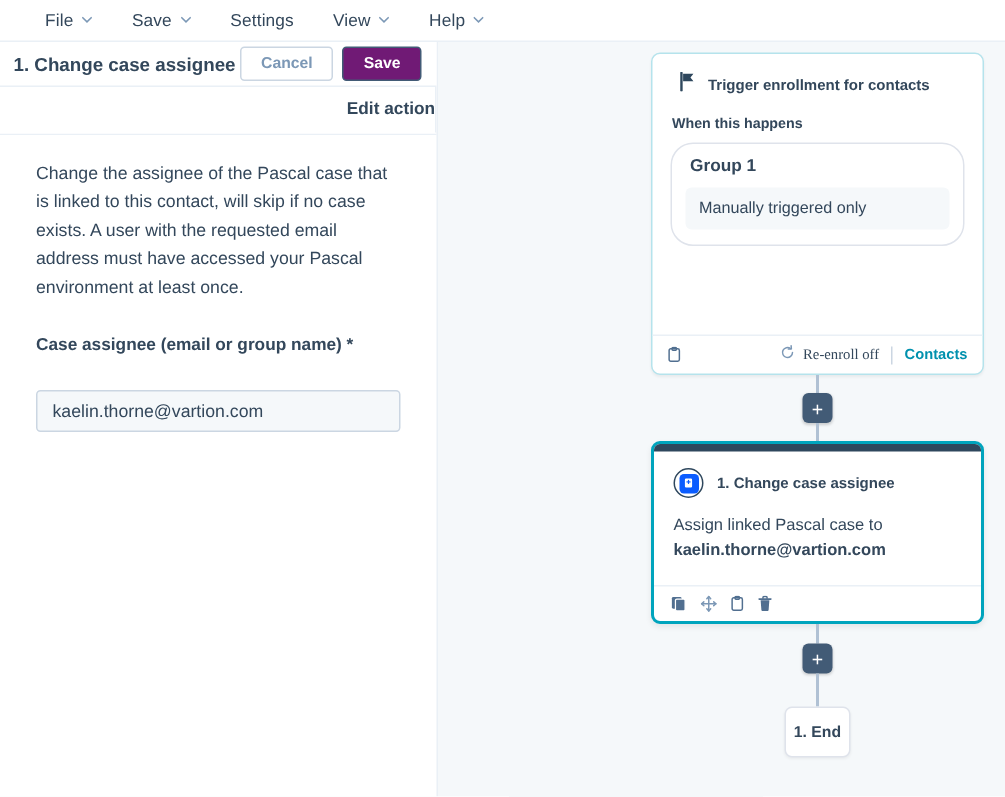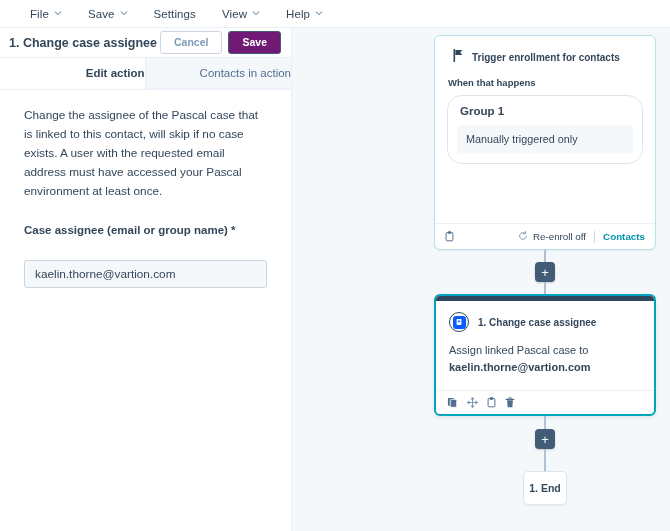--- a/index.html
+++ b/index.html
@@ -267,20 +267,21 @@
     padding: 0 10px;
     gap: 8px;
   }
   .tf-spacer { flex: 1 1 auto; }
   .reenroll {
     display: flex;
     align-items: center;
     gap: 5px;
     font-size: 9.8px;
     color: #33475b;
+    font-family: Liberation Serif, serif;
   }
   .vline {
     width: 1px;
     height: 12px;
     background: #cbd6e2;
   }
   .details-link {
     font-size: 9.8px;
     font-weight: 700;
     color: #0091ae;
@@ -430,23 +431,20 @@
         <div class="panel-title">1. Change case assignee</div>
         <div class="hdr-btns">
           <div class="btn btn-secondary">Cancel</div>
           <div class="btn btn-primary">Save</div>
         </div>
       </div>
 
       <div class="tabs">
         <div class="tab active">
           <span>Edit action</span>
-        </div>
-        <div class="tab inactive">
-          <span>Contacts in action</span>
         </div>
       </div>
 
       <div class="panel-content">
         <div class="desc">Change the assignee of the Pascal case that is linked to this contact, will skip if no case exists. A user with the requested email address must have accessed your Pascal environment at least once.</div>
 
         <label class="field-label">Case assignee (email or group name) *</label>
         <input class="text-input" type="text" value="kaelin.thorne@vartion.com" placeholder="Enter email or group name" style="">
       </div>
     </div>
@@ -460,21 +458,21 @@
               <div class="trigger-head">
                 <span>
                   <svg width="11" height="13" viewBox="0 0 11 13">
                     <path d="M1.3 0.6 L1.3 12.4" stroke="#2e475d" stroke-width="1.6" stroke-linecap="round"></path>
                     <path d="M2.4 1.1 L9.3 1.1 L7.3 3.6 L9.3 6.1 L2.4 6.1 Z" fill="#2e475d"></path>
                   </svg>
                 </span>
                 <span class="trigger-title">Trigger enrollment for contacts</span>
               </div>
 
-              <div class="when-label">When that happens</div>
+              <div class="when-label">When this happens</div>
 
               <div class="group-box">
                 <div class="group-title">Group 1</div>
                 <div class="group-chip">Manually triggered only</div>
               </div>
             </div>
 
             <div class="trigger-footer">
               <span class="act-ico">
                 <svg width="9" height="11" viewBox="0 0 10 12">

